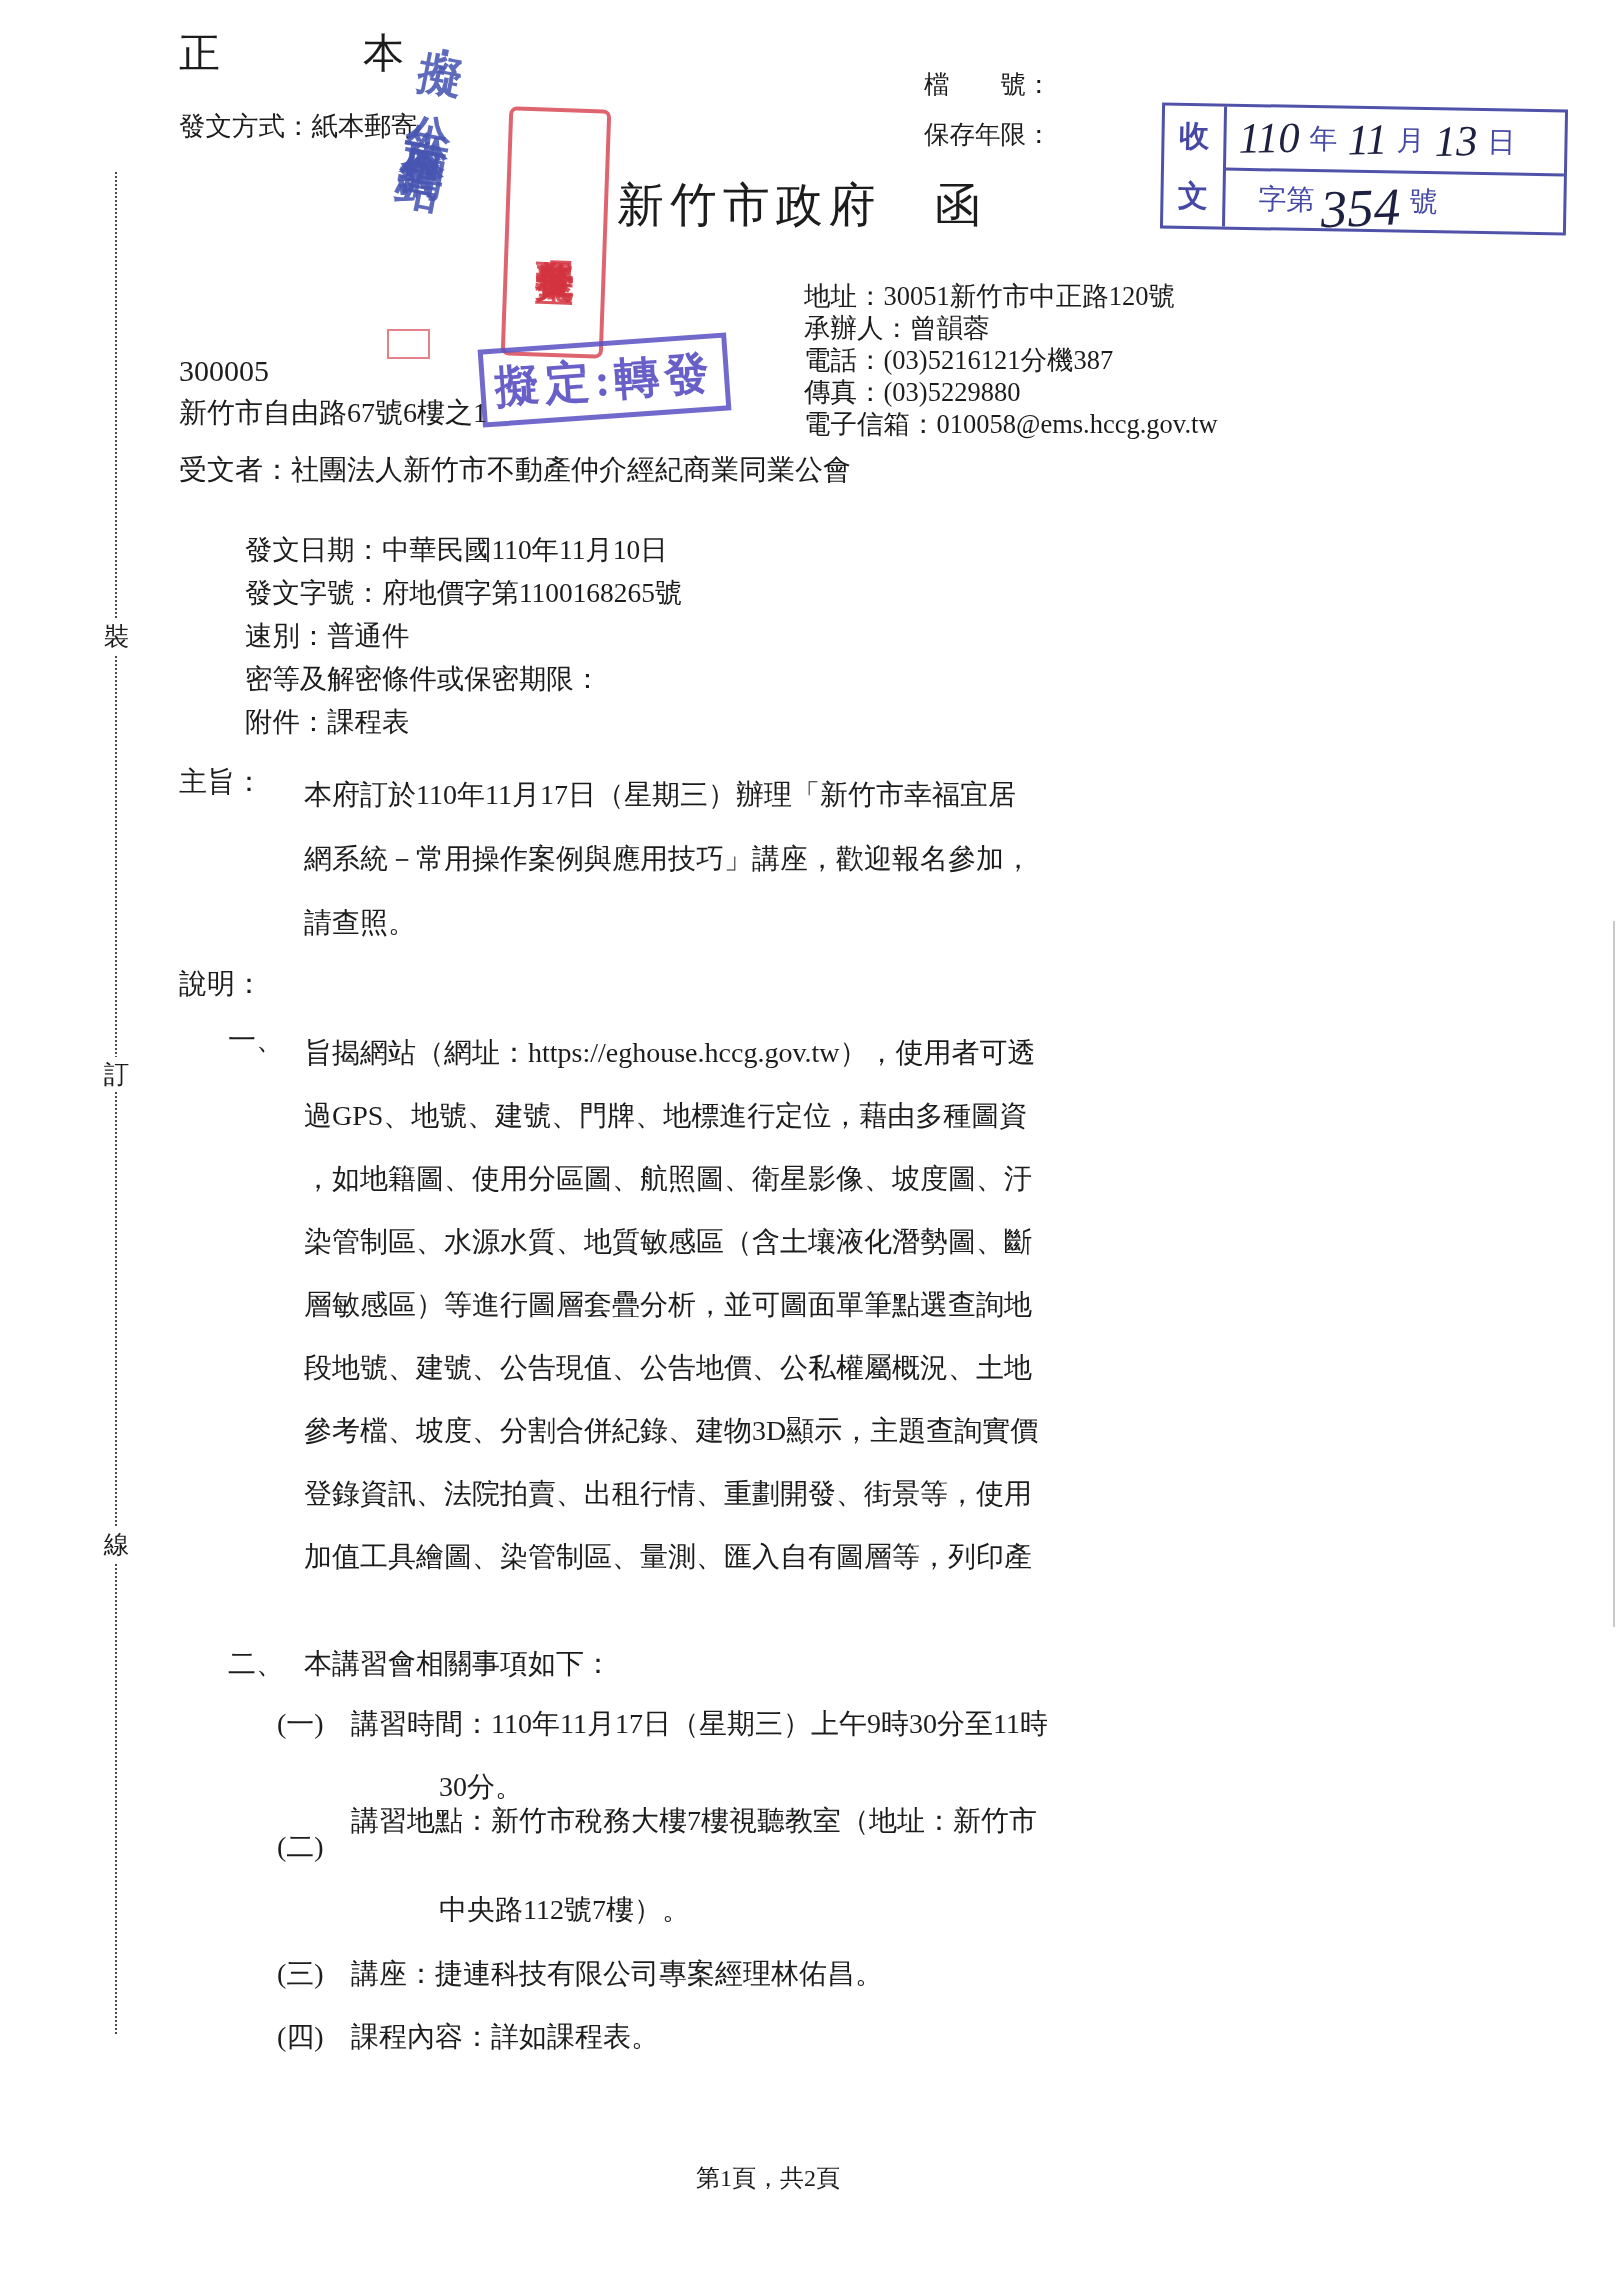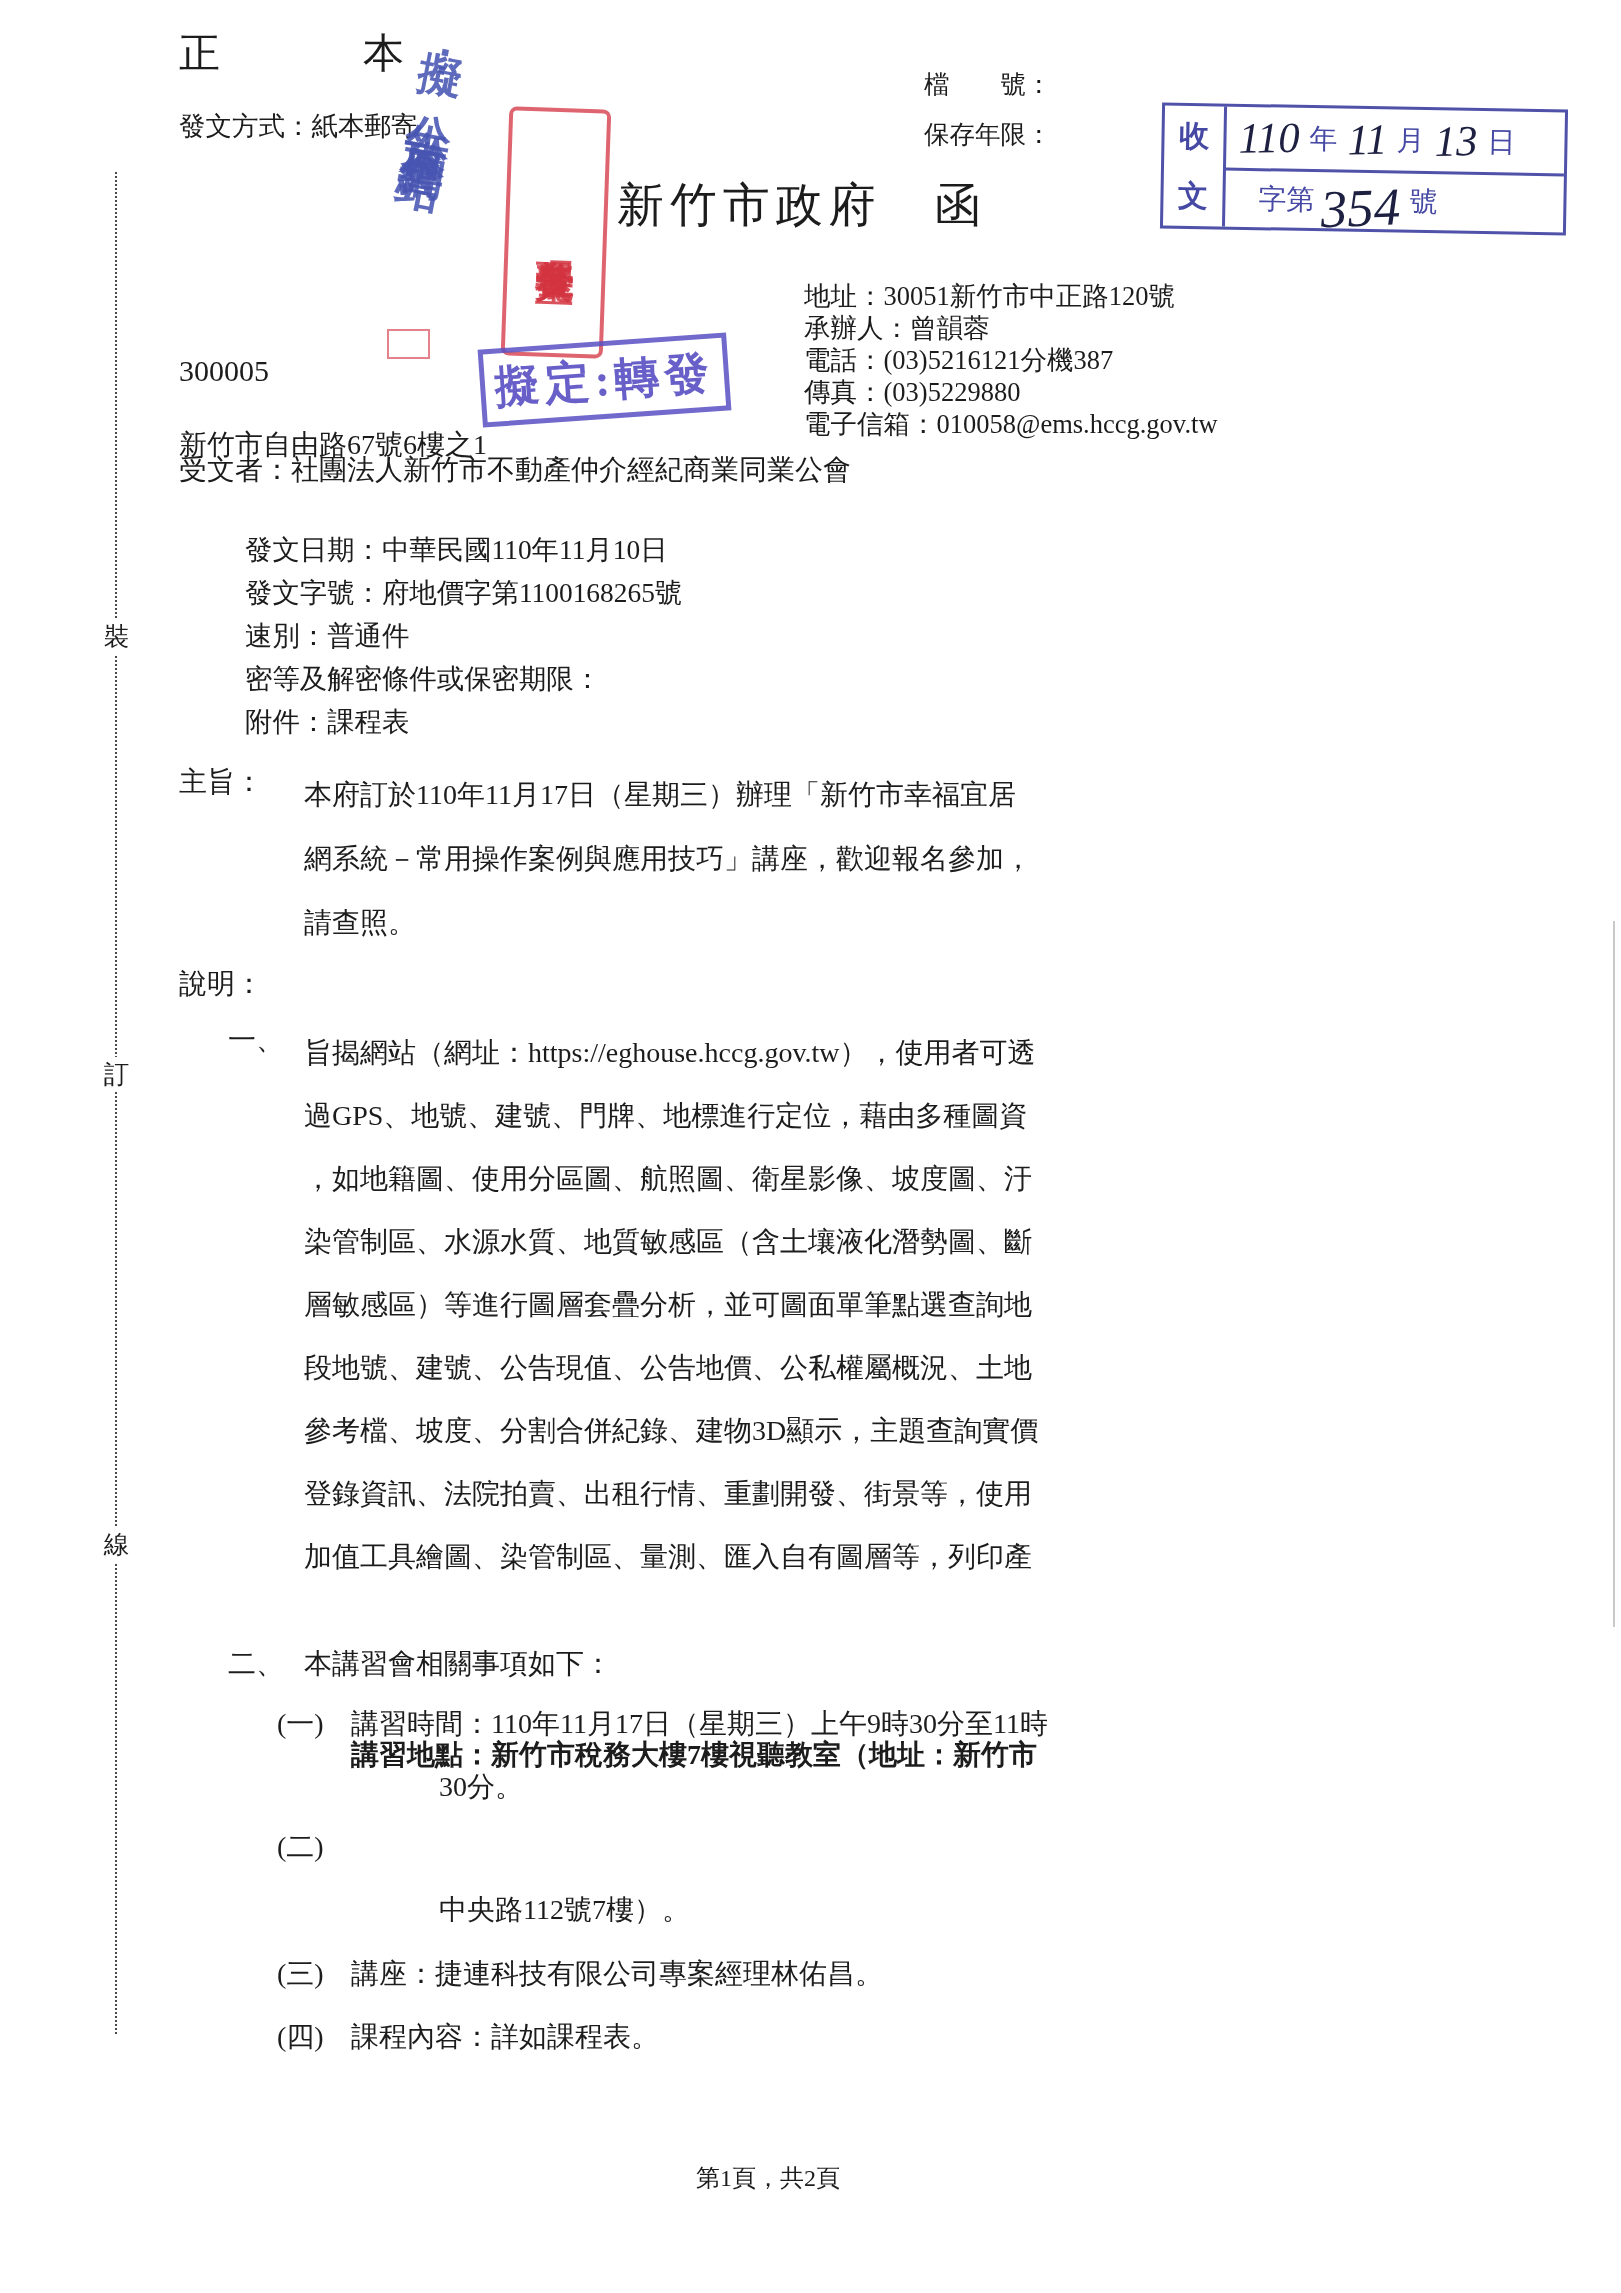--- a/index.html
+++ b/index.html
@@ -62,37 +62,37 @@
   .receipt-row2{flex:1;display:flex;align-items:center;font-size:28px;padding-left:33px;}
   .hand{
     display:inline-block;font-style:italic;color:#1d2040;
     font-size:43px;transform:rotate(-2deg);margin:0 5.9px;line-height:1;
   }
   .hand-big{font-size:53px;transform:rotate(-3deg) translateY(6.9px);}
   .receipt-unit{margin:0 3.9px;}
   
   .sender{left:804px;top:280px;font-size:26.5px;line-height:32px;}
   .postal{left:179px;top:354px;font-size:30px;}
-  .recipient-addr{left:179px;top:394px;font-size:28px;margin-top:32px;}
+  .recipient-addr{left:179px;top:394px;font-size:28px;}
   .recipient-line{left:179px;top:451px;font-size:37px;}
   .meta{left:245px;top:529px;font-size:27.4px;line-height:43px;}
   
   .body-text{font-size:28px;}
   .subject-label{left:179px;top:763px;}
   .subject-lines{left:304px;top:763px;line-height:64px;}
   .expl-label{left:179px;top:965px;}
   .item1-no{left:228px;top:1021px;}
   .item1-lines{left:304px;top:1021px;line-height:63px;}
   .item2-no{left:228px;top:1645px;}
   .item2-text{left:304px;top:1645px;}
   .sub1-no{left:277px;top:1705px;}
   .sub1-l1{left:351px;top:1705px;}
   .sub1-l2{left:439px;top:1768px;}
   .sub2-no{left:277px;top:1828px;}
-  .sub2-l1{left:351px;top:1736px;font-weight:bold;}
+  .sub2-l1{left:351px;top:1802px;}
   .sub2-l2{left:439px;top:1891px;}
   .sub3-no{left:277px;top:1955px;}
   .sub3-l1{left:351px;top:1955px;text-align:right;}
   .sub4-no{left:277px;top:2018px;}
   .sub4-l1{left:351px;top:2018px;}
   
   .binding-line{
     left:115px;top:172px;height:1862px;width:0;
     border-left:2.9px dotted #4a4a4a;
   }

